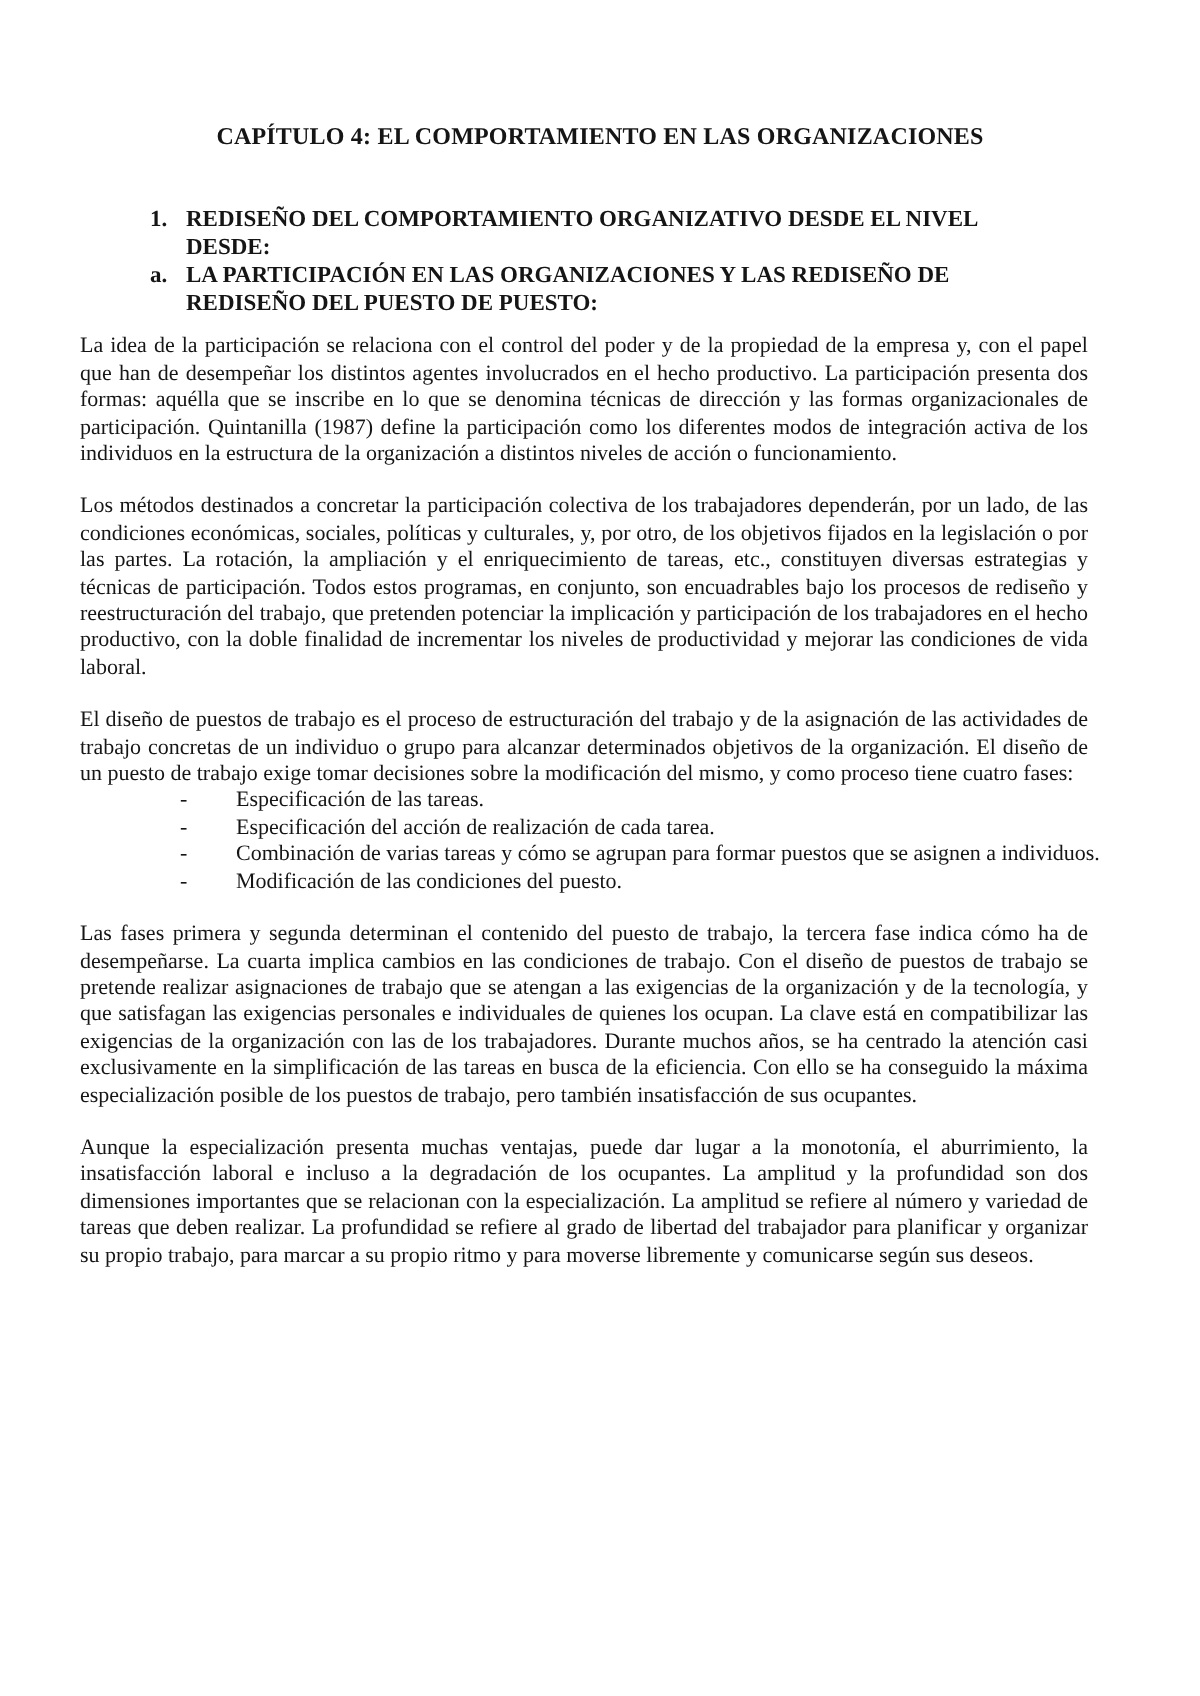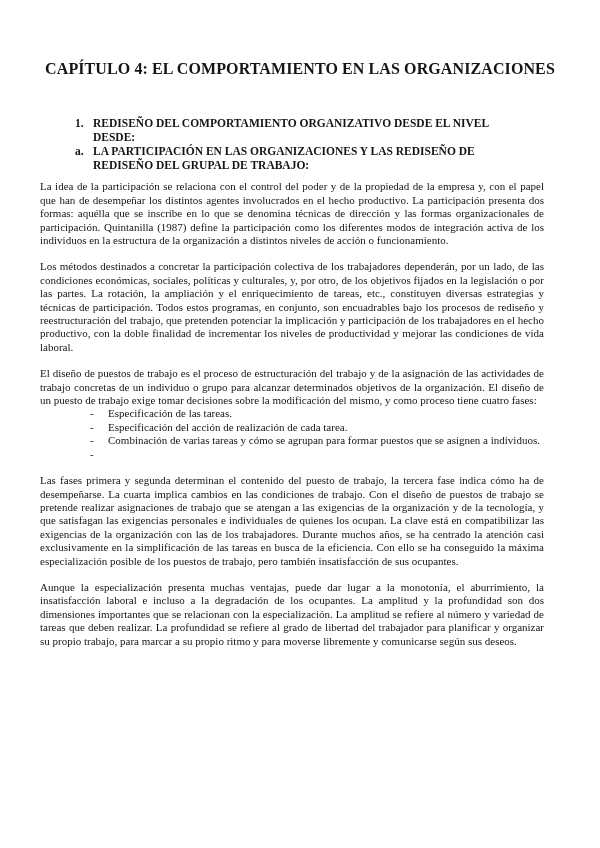--- a/index.html
+++ b/index.html
@@ -14,24 +14,24 @@
     box-sizing: border-box;
     padding: 60px 40px 0 40px;
     background: #ffffff;
     color: #151515;
     font-family: "Liberation Serif", "DejaVu Serif", serif;
     font-size: 11px;
     line-height: 13.4px;
     overflow: hidden;
   }
   .doc-title {
-    margin: 0 0 40px 0;
+    margin: 0 0 27px 0;
     text-align: center;
     font-weight: bold;
-    font-size: 16px;
+    font-size: 12px;
     line-height: 17px;
     letter-spacing: 0.1px;
   }
   .doc-title .title-line { display: block; }
 
   .outline {
     margin: 0 0 8px 0;
     font-weight: bold;
     font-size: 11.5px;
     line-height: 13.6px;
@@ -62,21 +62,21 @@
   }
   .phase {
     display: flex;
     align-items: flex-start;
   }
   .phase-dash {
     flex: none;
     width: 18px;
     margin-left: 50px;
   }
-  .phase-text { flex: 1; text-align: left; }
+  .phase-text { flex: 1; text-align: left; margin-left: 10px; }
 </style>
 </head>
 <body>
 
 <div class="page">
 
   <h1 class="doc-title">
     <span class="title-line">CAPÍTULO 4: EL COMPORTAMIENTO EN LAS ORGANIZACIONES</span>
   </h1>
 
@@ -85,21 +85,21 @@
       <span class="outline-marker">1.</span>
       <span class="outline-text">
         <span class="heading-line">REDISEÑO DEL COMPORTAMIENTO ORGANIZATIVO DESDE EL NIVEL</span>
         <span class="heading-line">DESDE:</span>
       </span>
     </div>
     <div class="outline-item">
       <span class="outline-marker">a.</span>
       <span class="outline-text">
         <span class="heading-line">LA PARTICIPACIÓN EN LAS ORGANIZACIONES Y LAS REDISEÑO DE</span>
-        <span class="heading-line">REDISEÑO DEL GRUPAL DE TRABAJO:</span>
+        <span class="heading-line">REDISEÑO DEL PUESTO DE PUESTO:</span>
       </span>
     </div>
   </div>
 
   <p class="para">La idea de la participación se relaciona con el control del poder y de la propiedad de la empresa y, con el papel que han de desempeñar los distintos agentes involucrados en el hecho productivo. La participación presenta dos formas: aquélla que se inscribe en lo que se denomina técnicas de dirección y las formas organizacionales de participación. Quintanilla (1987) define la participación como los diferentes modos de integración activa de los individuos en la estructura de la organización a distintos niveles de acción o funcionamiento.</p>
 
   <p class="para">Los métodos destinados a concretar la participación colectiva de los trabajadores dependerán, por un lado, de las condiciones económicas, sociales, políticas y culturales, y, por otro, de los objetivos fijados en la legislación o por las partes. La rotación, la ampliación y el enriquecimiento de tareas, etc., constituyen diversas estrategias y técnicas de participación. Todos estos programas, en conjunto, son encuadrables bajo los procesos de rediseño y reestructuración del trabajo, que pretenden potenciar la implicación y participación de los trabajadores en el hecho productivo, con la doble finalidad de incrementar los niveles de productividad y mejorar las condiciones de vida laboral.</p>
 
   <p class="para attach-list">El diseño de puestos de trabajo es el proceso de estructuración del trabajo y de la asignación de las actividades de trabajo concretas de un individuo o grupo para alcanzar determinados objetivos de la organización. El diseño de un puesto de trabajo exige tomar decisiones sobre la modificación del mismo, y como proceso tiene cuatro fases:</p>
 
@@ -111,20 +111,21 @@
     <li class="phase">
       <span class="phase-dash">-</span>
       <span class="phase-text">Especificación del acción de realización de cada tarea.</span>
     </li>
     <li class="phase">
       <span class="phase-dash">-</span>
       <span class="phase-text">Combinación de varias tareas y cómo se agrupan para formar puestos que se asignen a individuos.</span>
     </li>
     <li class="phase">
       <span class="phase-dash">-</span>
+      <span class="phase-text">Modificación de las condiciones del puesto.</span>
     </li>
   </ul>
 
   <p class="para">Las fases primera y segunda determinan el contenido del puesto de trabajo, la tercera fase indica cómo ha de desempeñarse. La cuarta implica cambios en las condiciones de trabajo. Con el diseño de puestos de trabajo se pretende realizar asignaciones de trabajo que se atengan a las exigencias de la organización y de la tecnología, y que satisfagan las exigencias personales e individuales de quienes los ocupan. La clave está en compatibilizar las exigencias de la organización con las de los trabajadores. Durante muchos años, se ha centrado la atención casi exclusivamente en la simplificación de las tareas en busca de la eficiencia. Con ello se ha conseguido la máxima especialización posible de los puestos de trabajo, pero también insatisfacción de sus ocupantes.</p>
 
   <p class="para">Aunque la especialización presenta muchas ventajas, puede dar lugar a la monotonía, el aburrimiento, la insatisfacción laboral e incluso a la degradación de los ocupantes. La amplitud y la profundidad son dos dimensiones importantes que se relacionan con la especialización. La amplitud se refiere al número y variedad de tareas que deben realizar. La profundidad se refiere al grado de libertad del trabajador para planificar y organizar su propio trabajo, para marcar a su propio ritmo y para moverse libremente y comunicarse según sus deseos.</p>
 
 </div>
 
 </body></html>

